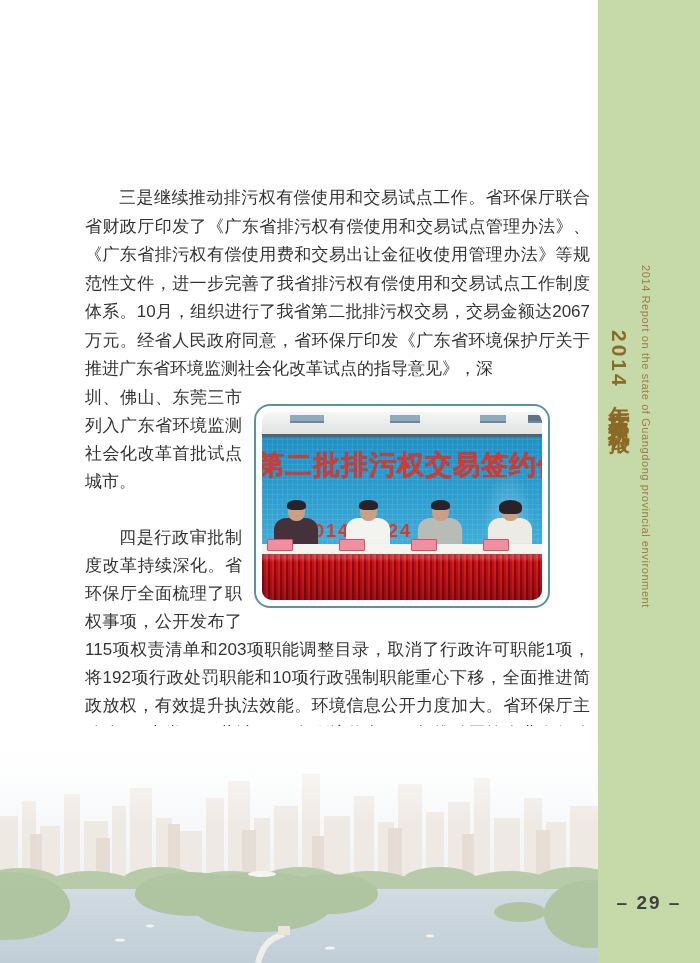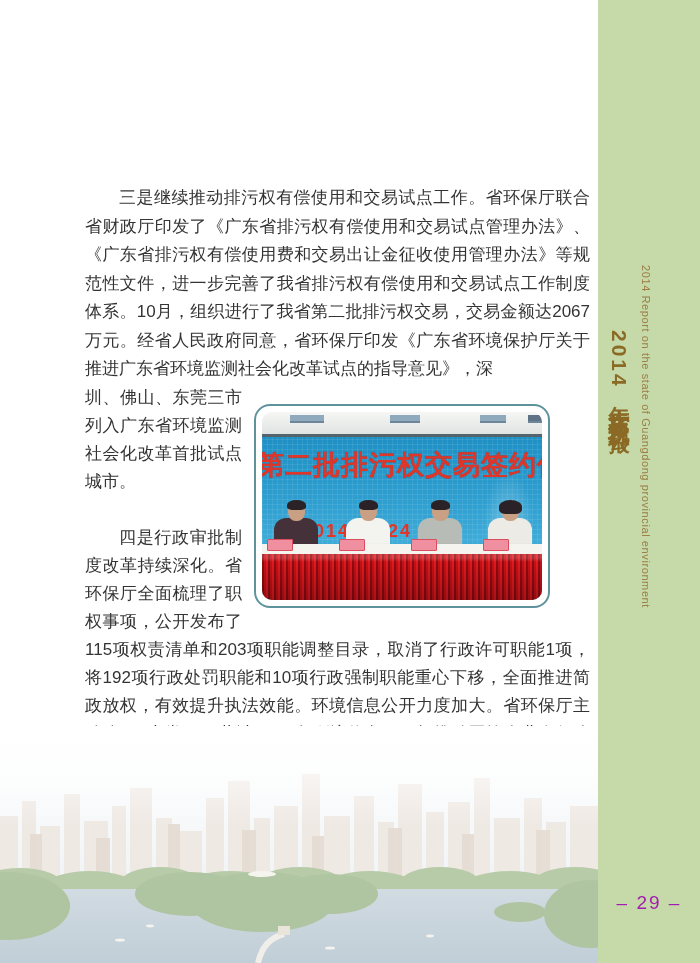--- a/index.html
+++ b/index.html
@@ -14,21 +14,21 @@
   .sidebar-en {
     position:absolute; top:265px; left:42px; writing-mode:vertical-rl;
     font-size:11px; letter-spacing:.6px; color:#9c7e46; white-space:nowrap;
   }
   .sidebar-cn {
     position:absolute; top:330px; left:7px; writing-mode:vertical-rl; text-orientation:mixed;
     font-size:21px; font-weight:bold; letter-spacing:3px; color:#8b6a26; white-space:nowrap;
   }
   .page-num {
     position:absolute; top:892px; left:0; width:100%; text-align:center;
-    font-size:19px; font-weight:normal; color:#a21caf; letter-spacing:2px;
+    font-size:19px; font-weight:bold; color:#404040; letter-spacing:2px;
   }
 
   
   .content {
     position:absolute; left:85px; top:184px; width:505px;
     font-size:17px; line-height:28.5px; color:#333; text-align:justify;
   }
   .p-lead { text-indent:2em; }
   .wrap { }
   .wrap p { line-height:28px; }

